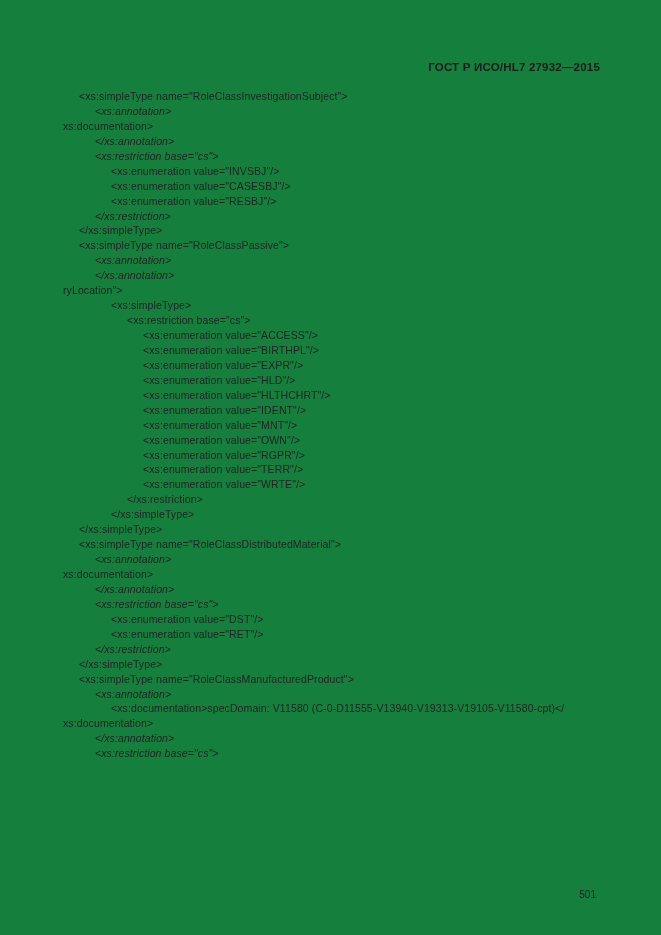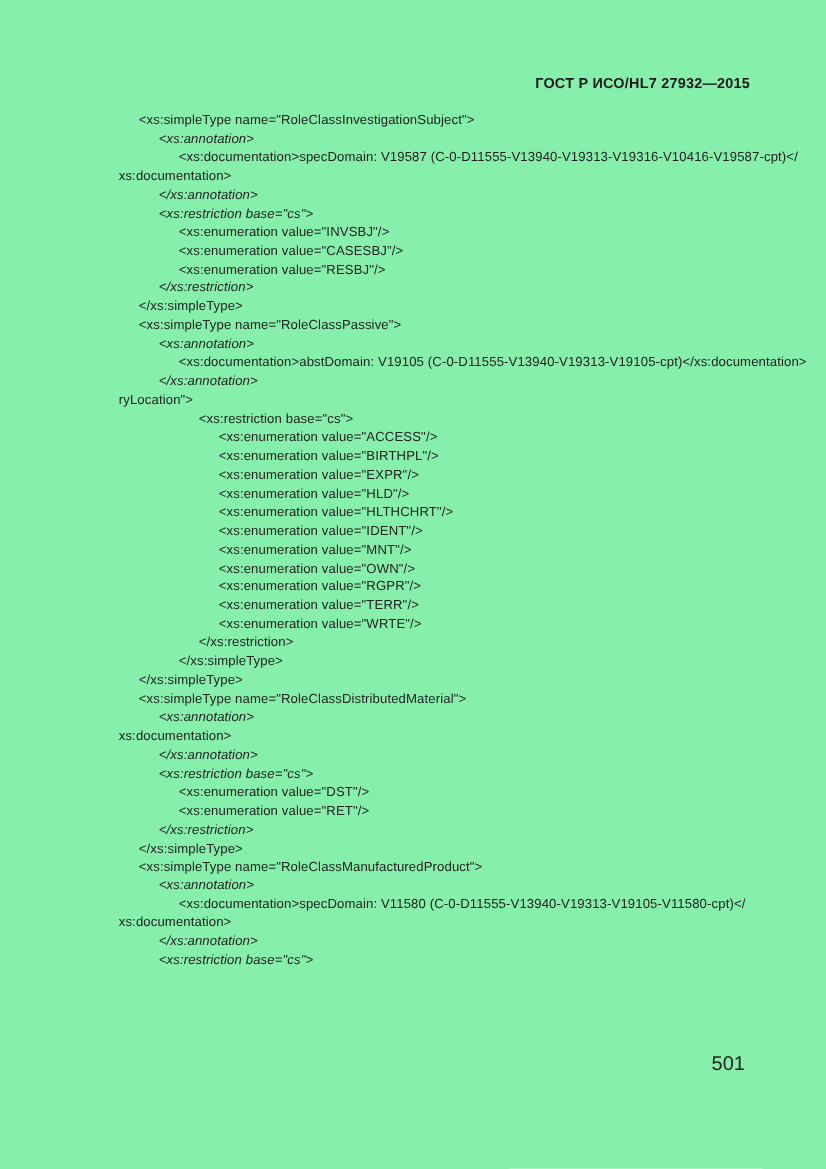--- a/index.html
+++ b/index.html
@@ -8,84 +8,82 @@
     width: 661px;
     height: 935px;
     position: relative;
     font-family: "Liberation Sans", "DejaVu Sans", sans-serif;
     color: #1f1f1f;
     overflow: hidden;
   }
   .page {
     position: absolute;
     inset: 0;
-    background: #86efac;
+    background: #15803d;
   }
   .doc-header {
     position: absolute;
     top: 61px;
     right: 61px;
     font-size: 11.5px;
     font-weight: bold;
     letter-spacing: 0.2px;
     white-space: nowrap;
     color: #1a1a1a;
   }
   .code {
     position: absolute;
     top: 89px;
     left: 63px;
     right: 40px;
     font-size: 10.5px;
     color: #222222;
-    margin-left: 32px;
   }
   .code-line {
     height: 14.95px;
     line-height: 14.95px;
     white-space: nowrap;
     letter-spacing: 0.1px;
   }
   .i0 { padding-left: 0; }
   .i1 { padding-left: 16px; }
   .i2 { padding-left: 32px; font-style: italic; }
   .i3 { padding-left: 48px; }
   .i4 { padding-left: 64px; }
   .i5 { padding-left: 80px; }
   .page-number {
     position: absolute;
-    top: 843px;
+    top: 889px;
     right: 65px;
-    font-size: 16px;
+    font-size: 10px;
     color: #222222;
   }
 </style>
 </head>
 <body>
 
 <div class="page">
   <div class="doc-header">ГОСТ Р ИСО/HL7 27932—2015</div>
 
   <div class="code">
       <div class="code-line i1">&lt;xs:simpleType name="RoleClassInvestigationSubject"&gt;</div>
       <div class="code-line i2">&lt;xs:annotation&gt;</div>
-      <div class="code-line i3">&lt;xs:documentation&gt;specDomain: V19587 (C-0-D11555-V13940-V19313-V19316-V10416-V19587-cpt)&lt;/</div>
       <div class="code-line i0">xs:documentation&gt;</div>
       <div class="code-line i2">&lt;/xs:annotation&gt;</div>
       <div class="code-line i2">&lt;xs:restriction base="cs"&gt;</div>
       <div class="code-line i3">&lt;xs:enumeration value="INVSBJ"/&gt;</div>
       <div class="code-line i3">&lt;xs:enumeration value="CASESBJ"/&gt;</div>
       <div class="code-line i3">&lt;xs:enumeration value="RESBJ"/&gt;</div>
       <div class="code-line i2">&lt;/xs:restriction&gt;</div>
       <div class="code-line i1">&lt;/xs:simpleType&gt;</div>
       <div class="code-line i1">&lt;xs:simpleType name="RoleClassPassive"&gt;</div>
       <div class="code-line i2">&lt;xs:annotation&gt;</div>
-      <div class="code-line i3">&lt;xs:documentation&gt;abstDomain: V19105 (C-0-D11555-V13940-V19313-V19105-cpt)&lt;/xs:documentation&gt;</div>
       <div class="code-line i2">&lt;/xs:annotation&gt;</div>
       <div class="code-line i0">ryLocation"&gt;</div>
+      <div class="code-line i3">&lt;xs:simpleType&gt;</div>
       <div class="code-line i4">&lt;xs:restriction base="cs"&gt;</div>
       <div class="code-line i5">&lt;xs:enumeration value="ACCESS"/&gt;</div>
       <div class="code-line i5">&lt;xs:enumeration value="BIRTHPL"/&gt;</div>
       <div class="code-line i5">&lt;xs:enumeration value="EXPR"/&gt;</div>
       <div class="code-line i5">&lt;xs:enumeration value="HLD"/&gt;</div>
       <div class="code-line i5">&lt;xs:enumeration value="HLTHCHRT"/&gt;</div>
       <div class="code-line i5">&lt;xs:enumeration value="IDENT"/&gt;</div>
       <div class="code-line i5">&lt;xs:enumeration value="MNT"/&gt;</div>
       <div class="code-line i5">&lt;xs:enumeration value="OWN"/&gt;</div>
       <div class="code-line i5">&lt;xs:enumeration value="RGPR"/&gt;</div>

